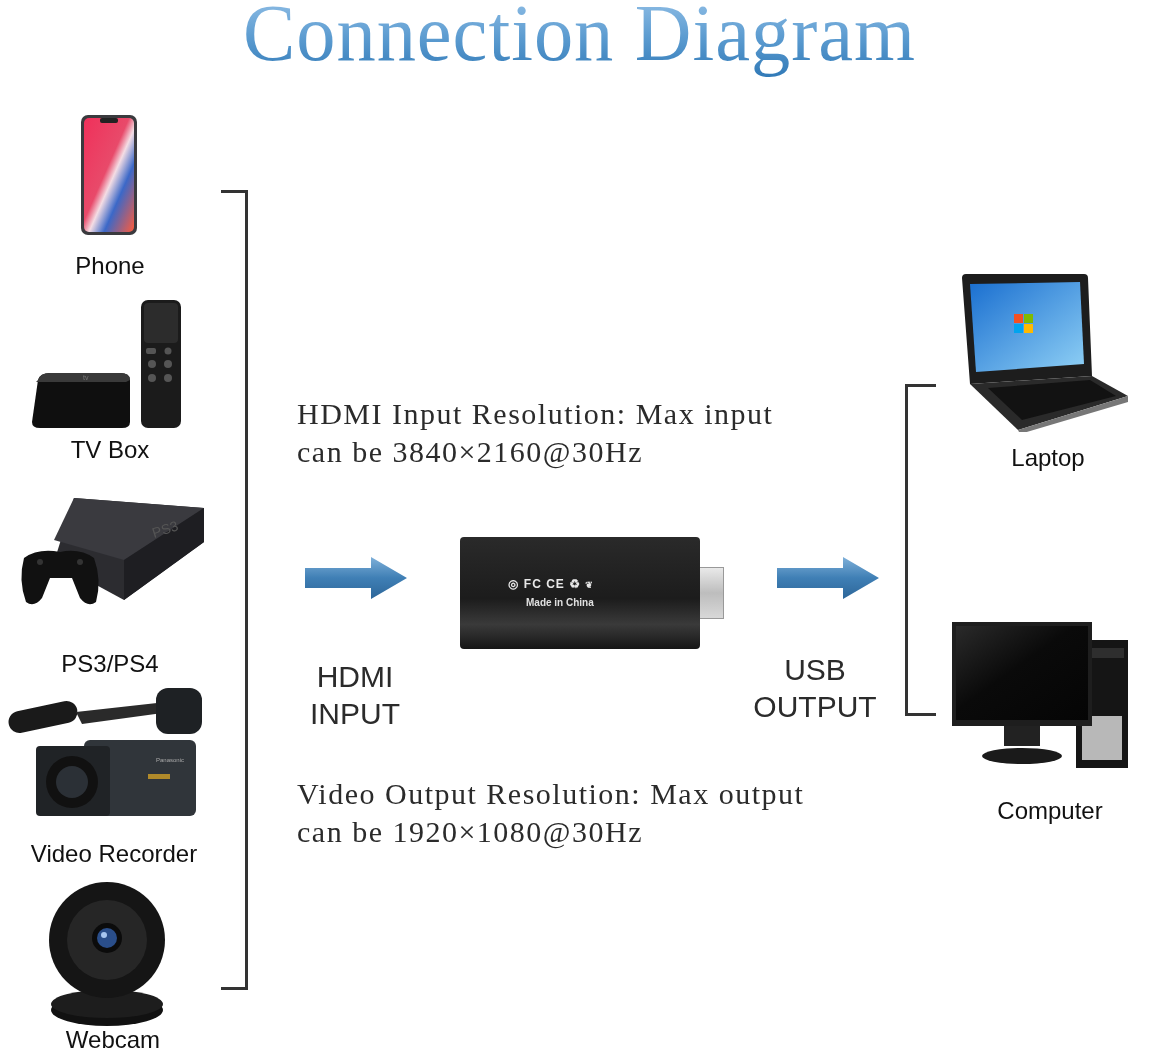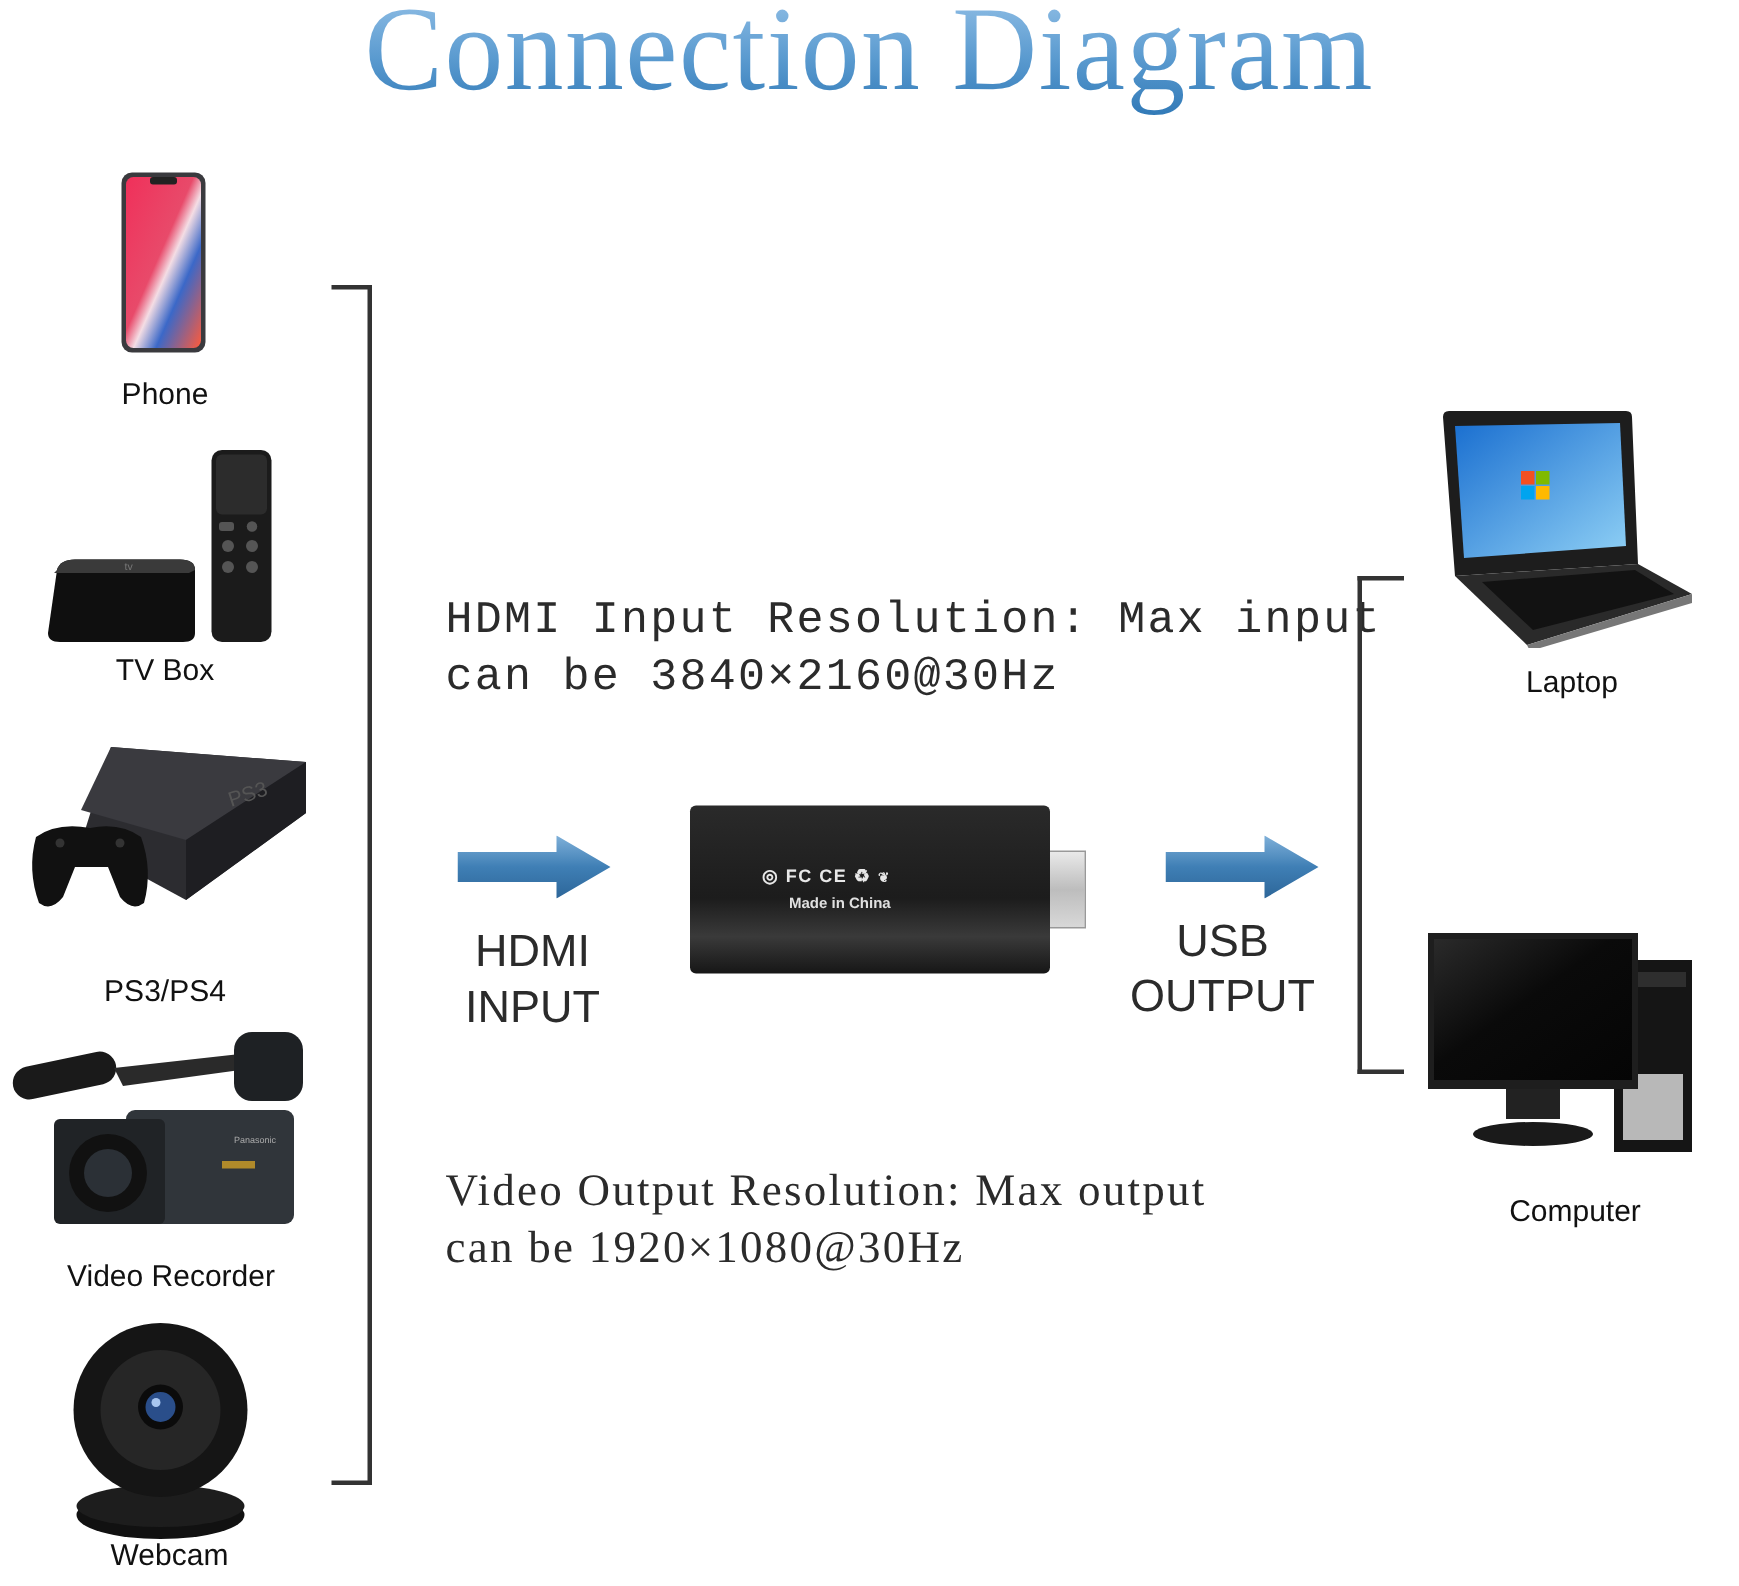--- a/index.html
+++ b/index.html
@@ -5,23 +5,23 @@
     html, body { margin:0; padding:0; background:#ffffff; }
     body { width:1159px; height:1057px; position:relative; overflow:hidden; font-family:"Liberation Sans", sans-serif; }
     .abs { position:absolute; }
     .title {
       left:0; top:-12px; width:1159px; text-align:center;
       font-family:"Liberation Serif", serif; font-size:80px; letter-spacing:1px;
       background:linear-gradient(180deg,#9cc6ea 0%,#5b9bd0 55%,#2f78b6 100%);
       -webkit-background-clip:text; background-clip:text; color:transparent;
       transform:scaleX(0.98);
     }
-    .dev-label { font-size:20px; color:#111; text-align:center; white-space:nowrap; }
+    .dev-label { font-size:24px; color:#111; text-align:center; white-space:nowrap; }
     .serif-txt { font-family:"Liberation Serif", serif; font-size:30px; color:#2b2b2b; line-height:38px; letter-spacing:1.5px; }
-    .flow-label { font-size:30px; color:#2b2b2b; text-align:center; line-height:37px; }
+    .flow-label { font-size:30px; color:#2b2b2b; text-align:center; line-height:37px;margin-top:42px; }
     .bracket { border-color:#333; border-style:solid; }
     svg { display:block; }
   </style>
 </head>
 <body>
 
 <div class="abs title">Connection Diagram</div>
 
 <div class="abs" style="left:80px;top:114px;">
   <svg width="58" height="122" viewBox="0 0 58 122">
@@ -94,21 +94,21 @@
     <circle cx="63" cy="60" r="40" fill="#262626"></circle>
     <circle cx="63" cy="58" r="15" fill="#0b0b0b"></circle>
     <circle cx="63" cy="58" r="10" fill="#2a4e8a"></circle>
     <circle cx="60" cy="55" r="3" fill="#a8c6f0"></circle>
   </svg>
 </div>
 <div class="abs dev-label" style="left:40px;top:1026px;width:146px;">Webcam</div>
 
 <div class="abs bracket" style="left:221px;top:190px;width:24px;height:794px;border-width:3px 3px 3px 0;"></div>
 
-<div class="abs serif-txt" style="left:297px;top:395px;font-family:Liberation Mono, monospace;">
+<div class="abs serif-txt" style="left:297px;top:395px;">
   <div>HDMI Input Resolution: Max input</div>
   <div>can be 3840×2160@30Hz</div>
 </div>
 
 <div class="abs" style="left:305px;top:557px;">
   <svg width="104" height="42" viewBox="0 0 104 42">
     <defs>
       <linearGradient id="arrg" x1="0" y1="0" x2="0" y2="1">
         <stop offset="0" stop-color="#7fb0d9"></stop>
         <stop offset="0.5" stop-color="#3f7fb5"></stop>

